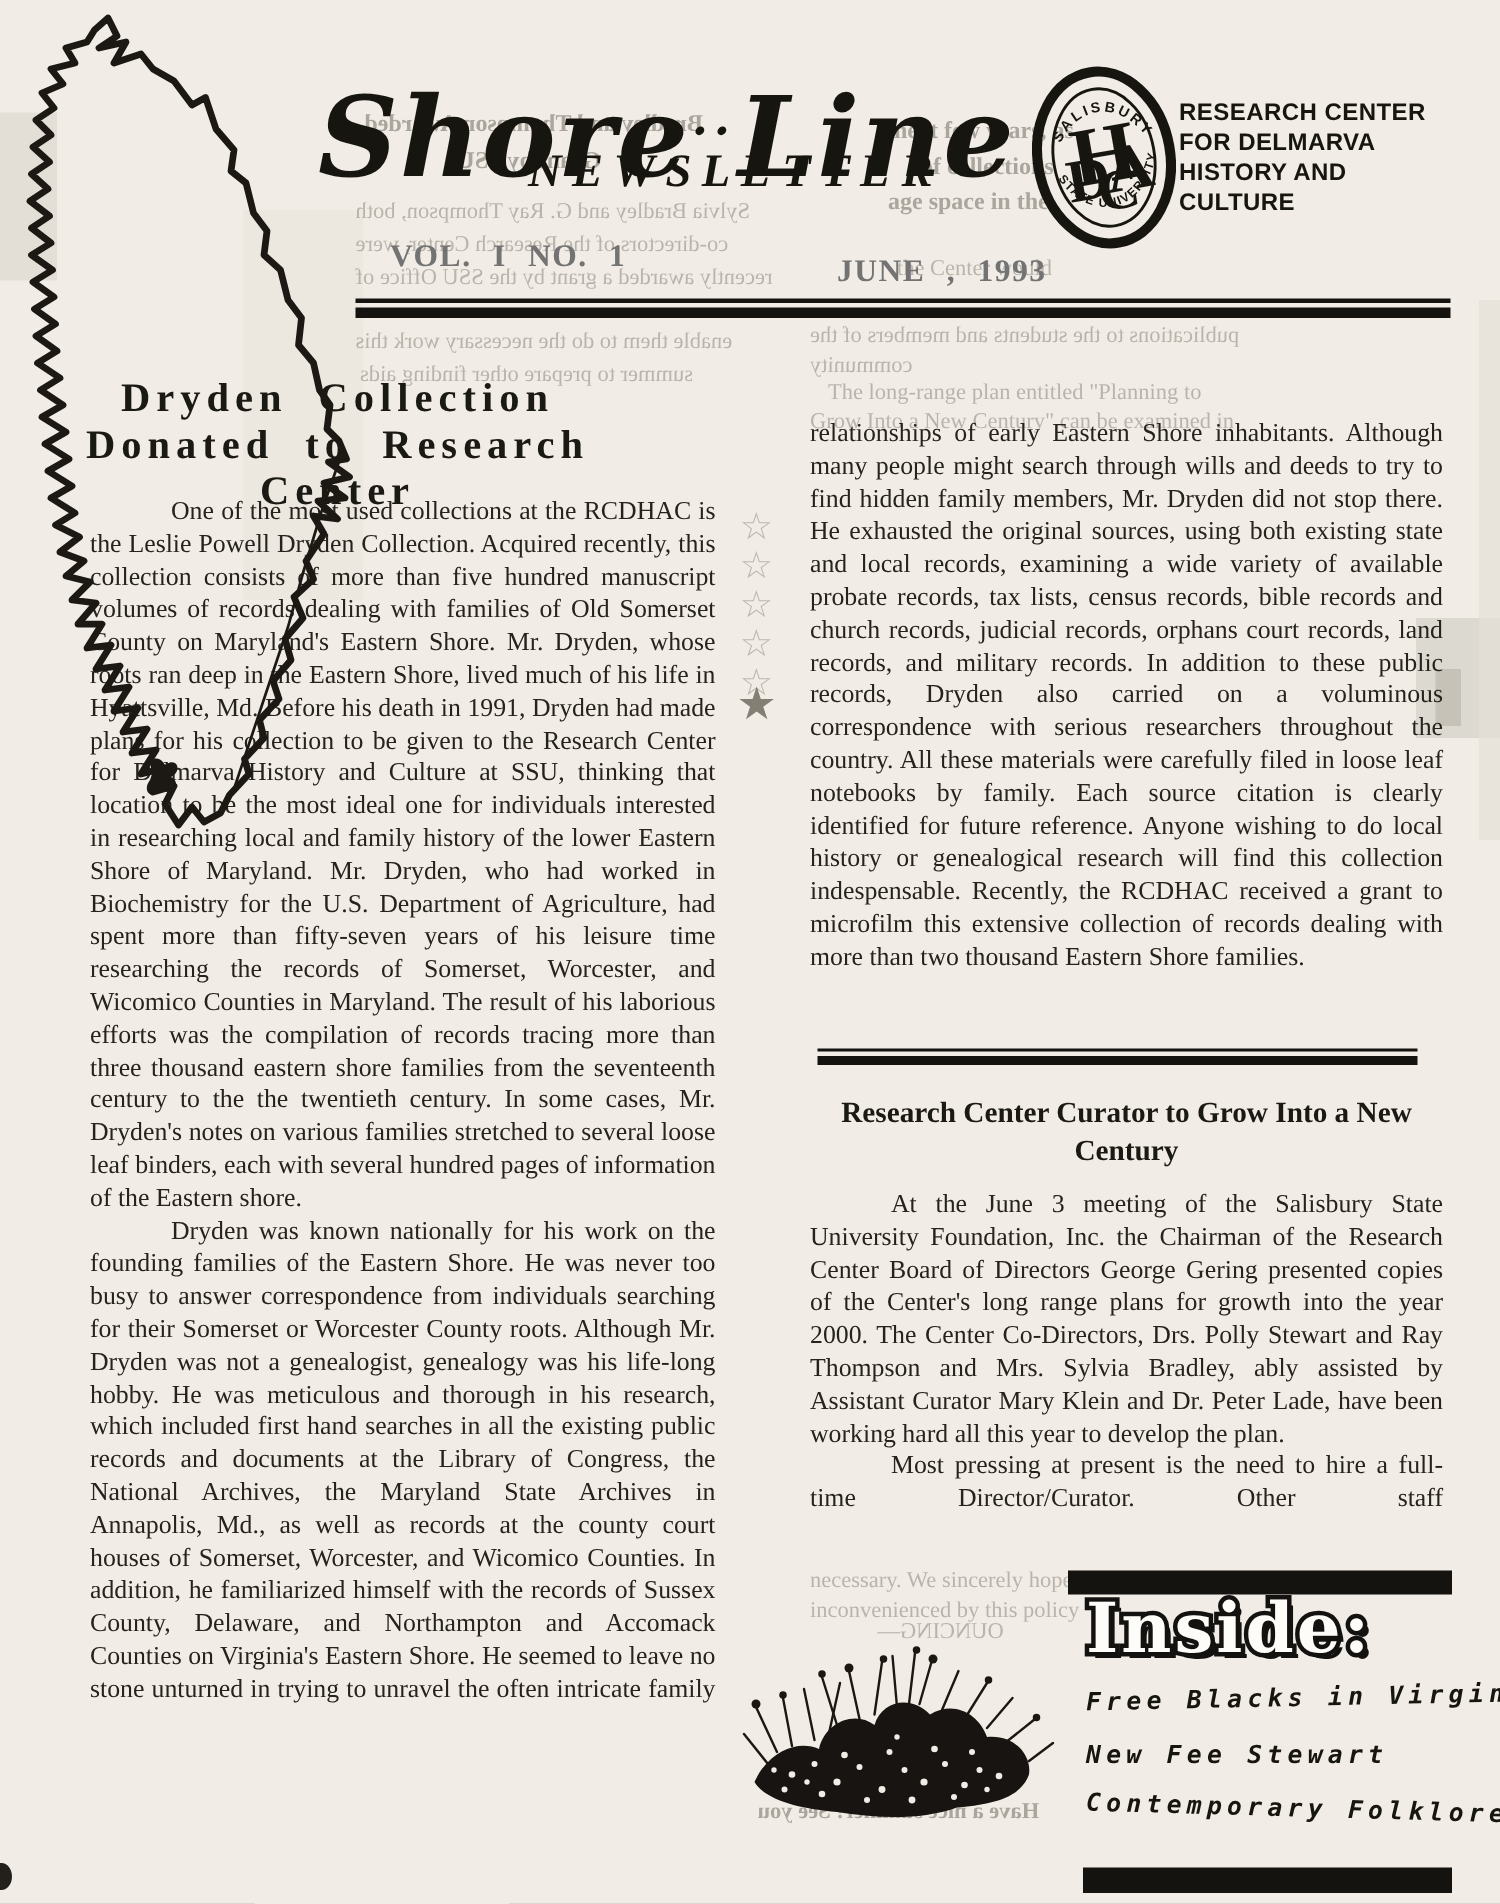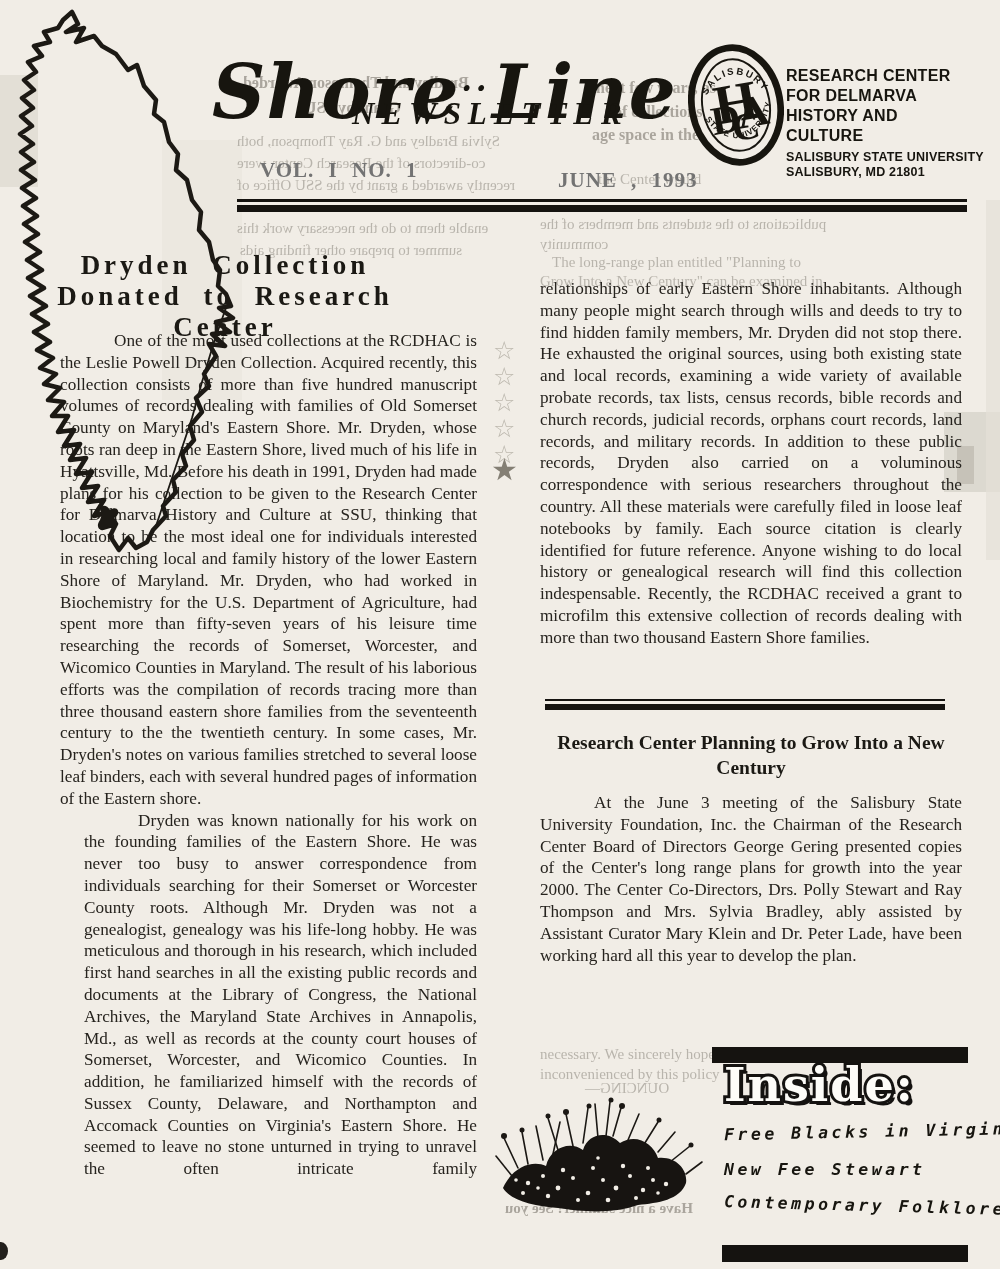--- a/index.html
+++ b/index.html
@@ -30,21 +30,21 @@
   .org-small{font-family:"Liberation Sans",sans-serif;font-weight:bold;font-size:12.5px;
              line-height:15px;color:#17150f;margin-top:4px;letter-spacing:.2px;}
   
   .art-head{font-family:"Liberation Serif",serif;font-weight:bold;font-size:27px;
             letter-spacing:4px;word-spacing:10px;line-height:31px;text-align:center;color:#1b1914;}
   .sec-head{font-family:"Liberation Serif",serif;font-weight:bold;font-size:19.5px;
             line-height:25px;text-align:center;color:#1b1914;}
   .bodycol{font-size:17.2px;line-height:21.8px;text-align:justify;color:#26231e;}
   .para{margin:0;text-indent:54px;}
   .para.noindent{text-indent:0;}
-  .para.stretch{text-align-last:justify;margin-left:24px;}
+  .para.stretch{text-align-last:justify;}
   
   .bar{position:absolute;background:#151310;}
   .inside-title{font-family:"DejaVu Serif",serif;font-weight:bold;font-size:46px;color:#fdfcf8;
                 -webkit-text-stroke:6px #141210;paint-order:stroke fill;
                 text-shadow:4px 4px 0 #141210;letter-spacing:2px;}
   .inside-item{font-family:"DejaVu Sans Mono",monospace;font-style:italic;font-weight:bold;
                font-size:16.5px;letter-spacing:3.5px;color:#17150f;white-space:nowrap;}
 </style>
 </head>
 <body>
@@ -117,47 +117,44 @@
         <text x="66" y="90" font-size="46">A</text>
       </g>
     </g>
   </svg>
 
   <div class="abs" style="left:786px;top:66px;width:210px;">
     <div class="org-big">RESEARCH CENTER</div>
     <div class="org-big">FOR DELMARVA</div>
     <div class="org-big">HISTORY AND</div>
     <div class="org-big">CULTURE</div>
-    <div class="org-small">
-      <div>SALISBURY STATE UNIVERSITY</div>
-      <div>SALISBURY, MD 21801</div>
-    </div>
   </div>
 
   <div class="abs art-head" style="left:55px;top:250px;width:340px;">
     <div>Dryden Collection</div>
     <div>Donated to Research</div>
     <div>Center</div>
   </div>
 
   <div class="abs bodycol" style="left:60px;top:330px;width:417px;">
     <p class="para">One of the most used collections at the RCDHAC is the Leslie Powell Dryden Collection.  Acquired recently, this collection consists of more than five hundred manuscript volumes of records dealing with families of Old Somerset County on Maryland's Eastern Shore.  Mr. Dryden, whose roots ran deep in the Eastern Shore, lived much of his life in Hyattsville, Md.  Before his death in 1991, Dryden had made plans for his collection to be given to the Research Center for Delmarva History and Culture at SSU, thinking that location to be the most ideal one for individuals interested in researching local and family history of the lower Eastern Shore of Maryland.  Mr. Dryden, who had worked in Biochemistry for the U.S. Department of Agriculture, had spent more than fifty-seven years of his leisure time researching the records of Somerset, Worcester, and Wicomico Counties in Maryland.  The result of his laborious efforts was the compilation of records tracing more than three thousand eastern shore families from the seventeenth century to the the twentieth century.  In some cases, Mr. Dryden's notes on various families stretched to several loose leaf binders, each with several hundred pages of information of the Eastern shore.</p>
     <p class="para stretch">Dryden was known nationally for his work on the founding families of the Eastern Shore.  He was never too busy to answer correspondence from individuals searching for their Somerset or Worcester County roots.  Although Mr. Dryden was not a genealogist, genealogy was his life-long hobby.  He was meticulous and thorough in his research, which included first hand searches in all the existing public records and documents at the Library of Congress, the National Archives, the Maryland State Archives in Annapolis, Md., as well as records at the county court houses of Somerset, Worcester, and Wicomico Counties.  In addition, he familiarized himself with the records of Sussex County, Delaware, and Northampton and Accomack Counties on Virginia's Eastern Shore.  He seemed to leave no stone unturned in trying to unravel the often intricate family</p>
   </div>
 
   <div class="abs bodycol" style="left:540px;top:278px;width:422px;">
     <p class="para noindent">relationships of early Eastern Shore inhabitants.  Although many people might search through wills and deeds to try to find hidden family members, Mr. Dryden did not stop there.  He exhausted the original sources, using both existing state and local records, examining a wide variety of available probate records, tax lists, census records, bible records and church records, judicial records, orphans court records, land records, and military records.  In addition to these public records, Dryden also carried on a voluminous correspondence with serious  researchers throughout the country.  All these materials were carefully filed in loose leaf notebooks by family.  Each source citation is clearly identified for future reference.  Anyone wishing to do local history or genealogical research will find this collection indespensable.  Recently, the RCDHAC received a grant to microfilm this extensive collection of records dealing with more than two thousand Eastern Shore families.</p>
   </div>
 
   <div class="abs rule2b" style="left:545px;top:699px;width:400px;"></div>
 
-  <div class="abs sec-head" style="left:540px;top:730px;width:422px;">Research Center Planning to Grow Into a New Century</div>
+  <div class="abs sec-head" style="left:540px;top:730px;width:422px;">Research Center Curator to Grow Into a New Century</div>
 
   <div class="abs bodycol" style="left:540px;top:792px;width:422px;">
     <p class="para">At the June 3 meeting of the Salisbury State University Foundation, Inc. the Chairman of the Research Center Board of Directors George Gering presented copies of the Center's long range plans for growth into the year 2000.  The Center Co-Directors, Drs. Polly Stewart and Ray Thompson and Mrs. Sylvia Bradley, ably assisted by Assistant Curator Mary Klein and Dr. Peter Lade,  have been working hard all this year to develop the plan.</p>
+    <p class="para stretch">Most pressing at present is the need to hire a full-time Director/Curator.  Other staff</p>
   </div>
 
   <div class="bar" style="left:712px;top:1047px;width:256px;height:16px;"></div>
   <div class="abs inside-title" style="left:724px;top:1058px;">Inside:</div>
   <div class="abs inside-item" style="left:724px;top:1122px;transform:rotate(-1.2deg);">Free Blacks in Virginia</div>
   <div class="abs inside-item" style="left:724px;top:1160px;">New Fee Stewart</div>
   <div class="abs inside-item" style="left:724px;top:1196px;transform:rotate(1.6deg);">Contemporary Folklore</div>
   <div class="bar" style="left:722px;top:1245px;width:246px;height:17px;"></div>
 
   <svg class="abs" style="left:488px;top:1088px;" width="220" height="150" viewBox="0 0 220 150">

